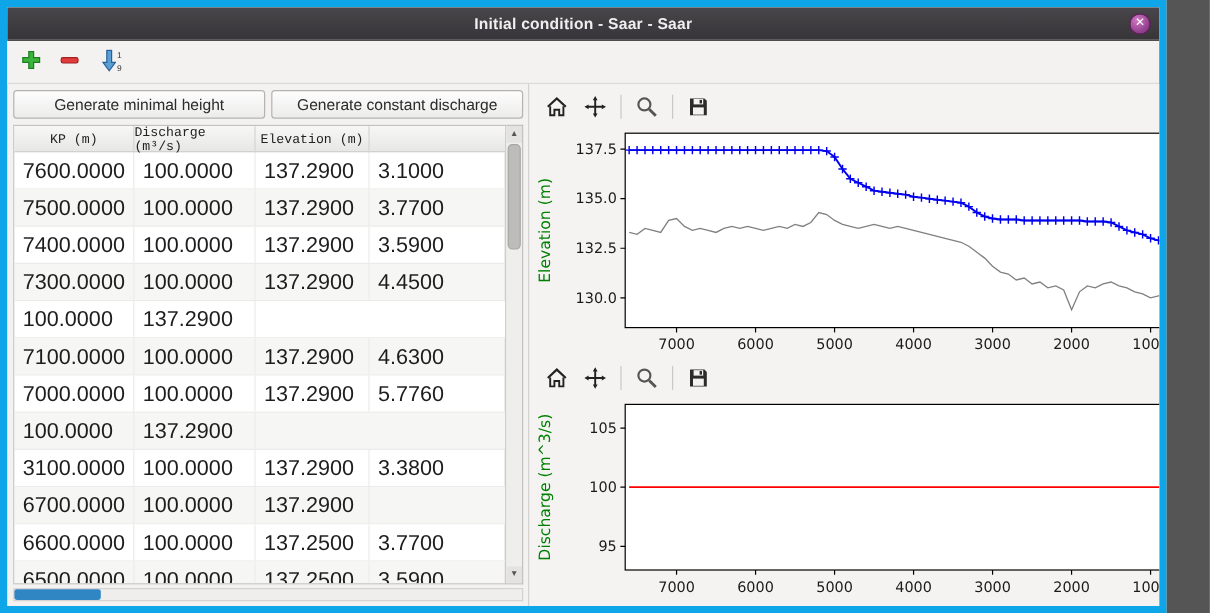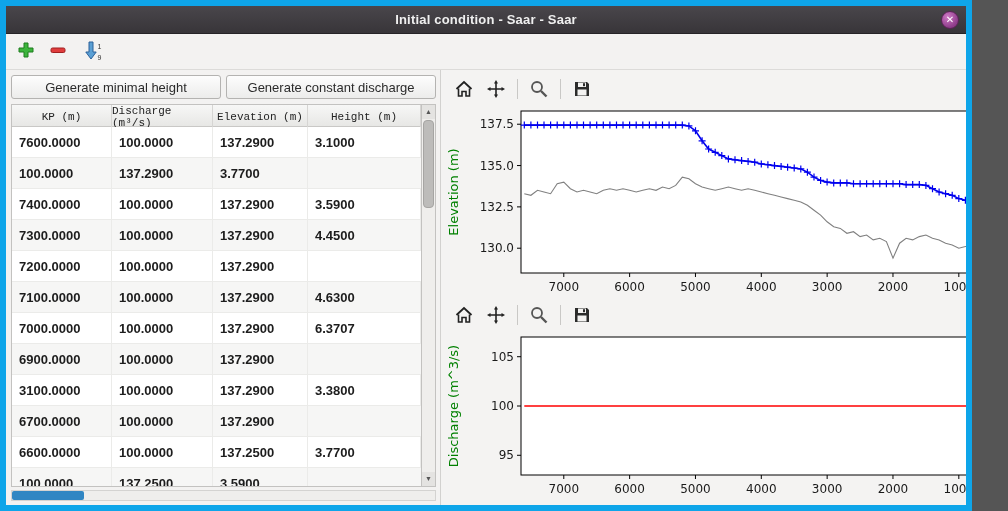--- a/index.html
+++ b/index.html
@@ -49,22 +49,22 @@
            flex-direction:column; overflow:hidden; }
   .thead { display:grid; grid-template-columns:100px 101px 95px 1fr; height:22px;
            flex:0 0 22px; background:linear-gradient(#f7f7f6,#e7e7e5);
            border-bottom:1px solid #c9c8c6; }
   .thead .hcell { font-size:11px; color:#222; display:flex; align-items:center;
                   justify-content:center; border-right:1px solid #d6d5d3;font-family:Liberation Mono, monospace; }
   .tbody { flex:1; overflow:hidden; }
   .trow { display:grid; grid-template-columns:100px 101px 95px 1fr; height:31px;
           border-bottom:1px solid #ebebe9; background:#fff; }
   .trow:nth-child(even) { background:#f6f6f5; }
-  .tcell { font-size:13px; color:#1d1d1d; display:flex; align-items:center;
-           padding-left:7px; border-right:1px solid #ebebe9;font-weight:bold; }
+  .tcell { font-size:18px; color:#1d1d1d; display:flex; align-items:center;
+           padding-left:7px; border-right:1px solid #ebebe9; }
   .v-scrollbar { width:14px; flex:0 0 14px; background:#efeeec; border:1px solid #c3c2c0;
                  border-left:none; display:flex; flex-direction:column; }
   .stepper { height:14px; flex:0 0 14px; font-size:7px; color:#555; text-align:center;
              line-height:14px; background:#e4e3e1; cursor:pointer; }
   .v-track { flex:1; position:relative; }
   .v-thumb { position:absolute; top:1px; left:1px; right:1px; height:88px;
              background:#bdbcba; border-radius:4px; border:1px solid #a6a5a3; cursor:pointer; }
   .h-scrollbar { height:11px; flex:0 0 11px; margin-top:3px; background:#efeeec;
                  border:1px solid #d4d3d1; position:relative; }
   .h-thumb { position:absolute; left:0; top:0; bottom:0; width:72px;
@@ -128,65 +128,63 @@
         <button class="gen-btn">Generate minimal height</button>
         <button class="gen-btn">Generate constant discharge</button>
       </div>
 
       <div class="table-area">
         <div class="table">
           <div class="thead">
             <div class="hcell">KP (m)</div>
             <div class="hcell">Discharge (m³/s)</div>
             <div class="hcell">Elevation (m)</div>
-            <div class="hcell">Height (m)</div>
           </div>
           <div class="tbody">
               <div class="trow">
                 <div class="tcell">7600.0000</div>
                 <div class="tcell">100.0000</div>
                 <div class="tcell">137.2900</div>
                 <div class="tcell">3.1000</div>
               </div>
               <div class="trow">
+                <div class="tcell">7500.0000</div>
                 <div class="tcell">100.0000</div>
                 <div class="tcell">137.2900</div>
                 <div class="tcell">3.7700</div>
               </div>
               <div class="trow">
                 <div class="tcell">7400.0000</div>
                 <div class="tcell">100.0000</div>
                 <div class="tcell">137.2900</div>
                 <div class="tcell">3.5900</div>
               </div>
               <div class="trow">
                 <div class="tcell">7300.0000</div>
                 <div class="tcell">100.0000</div>
                 <div class="tcell">137.2900</div>
                 <div class="tcell">4.4500</div>
               </div>
               <div class="trow">
-                <div class="tcell">7200.0000</div>
                 <div class="tcell">100.0000</div>
                 <div class="tcell">137.2900</div>
               </div>
               <div class="trow">
                 <div class="tcell">7100.0000</div>
                 <div class="tcell">100.0000</div>
                 <div class="tcell">137.2900</div>
                 <div class="tcell">4.6300</div>
               </div>
               <div class="trow">
                 <div class="tcell">7000.0000</div>
                 <div class="tcell">100.0000</div>
                 <div class="tcell">137.2900</div>
-                <div class="tcell">6.3707</div>
-              </div>
-              <div class="trow">
-                <div class="tcell">6900.0000</div>
+                <div class="tcell">5.7760</div>
+              </div>
+              <div class="trow">
                 <div class="tcell">100.0000</div>
                 <div class="tcell">137.2900</div>
               </div>
               <div class="trow">
                 <div class="tcell">3100.0000</div>
                 <div class="tcell">100.0000</div>
                 <div class="tcell">137.2900</div>
                 <div class="tcell">3.3800</div>
               </div>
               <div class="trow">
@@ -194,20 +192,21 @@
                 <div class="tcell">100.0000</div>
                 <div class="tcell">137.2900</div>
               </div>
               <div class="trow">
                 <div class="tcell">6600.0000</div>
                 <div class="tcell">100.0000</div>
                 <div class="tcell">137.2500</div>
                 <div class="tcell">3.7700</div>
               </div>
               <div class="trow">
+                <div class="tcell">6500.0000</div>
                 <div class="tcell">100.0000</div>
                 <div class="tcell">137.2500</div>
                 <div class="tcell">3.5900</div>
               </div>
             </div>
         </div>
         <div class="v-scrollbar">
           <div class="stepper">▲</div>
           <div class="v-track">
             <div class="v-thumb"></div>

